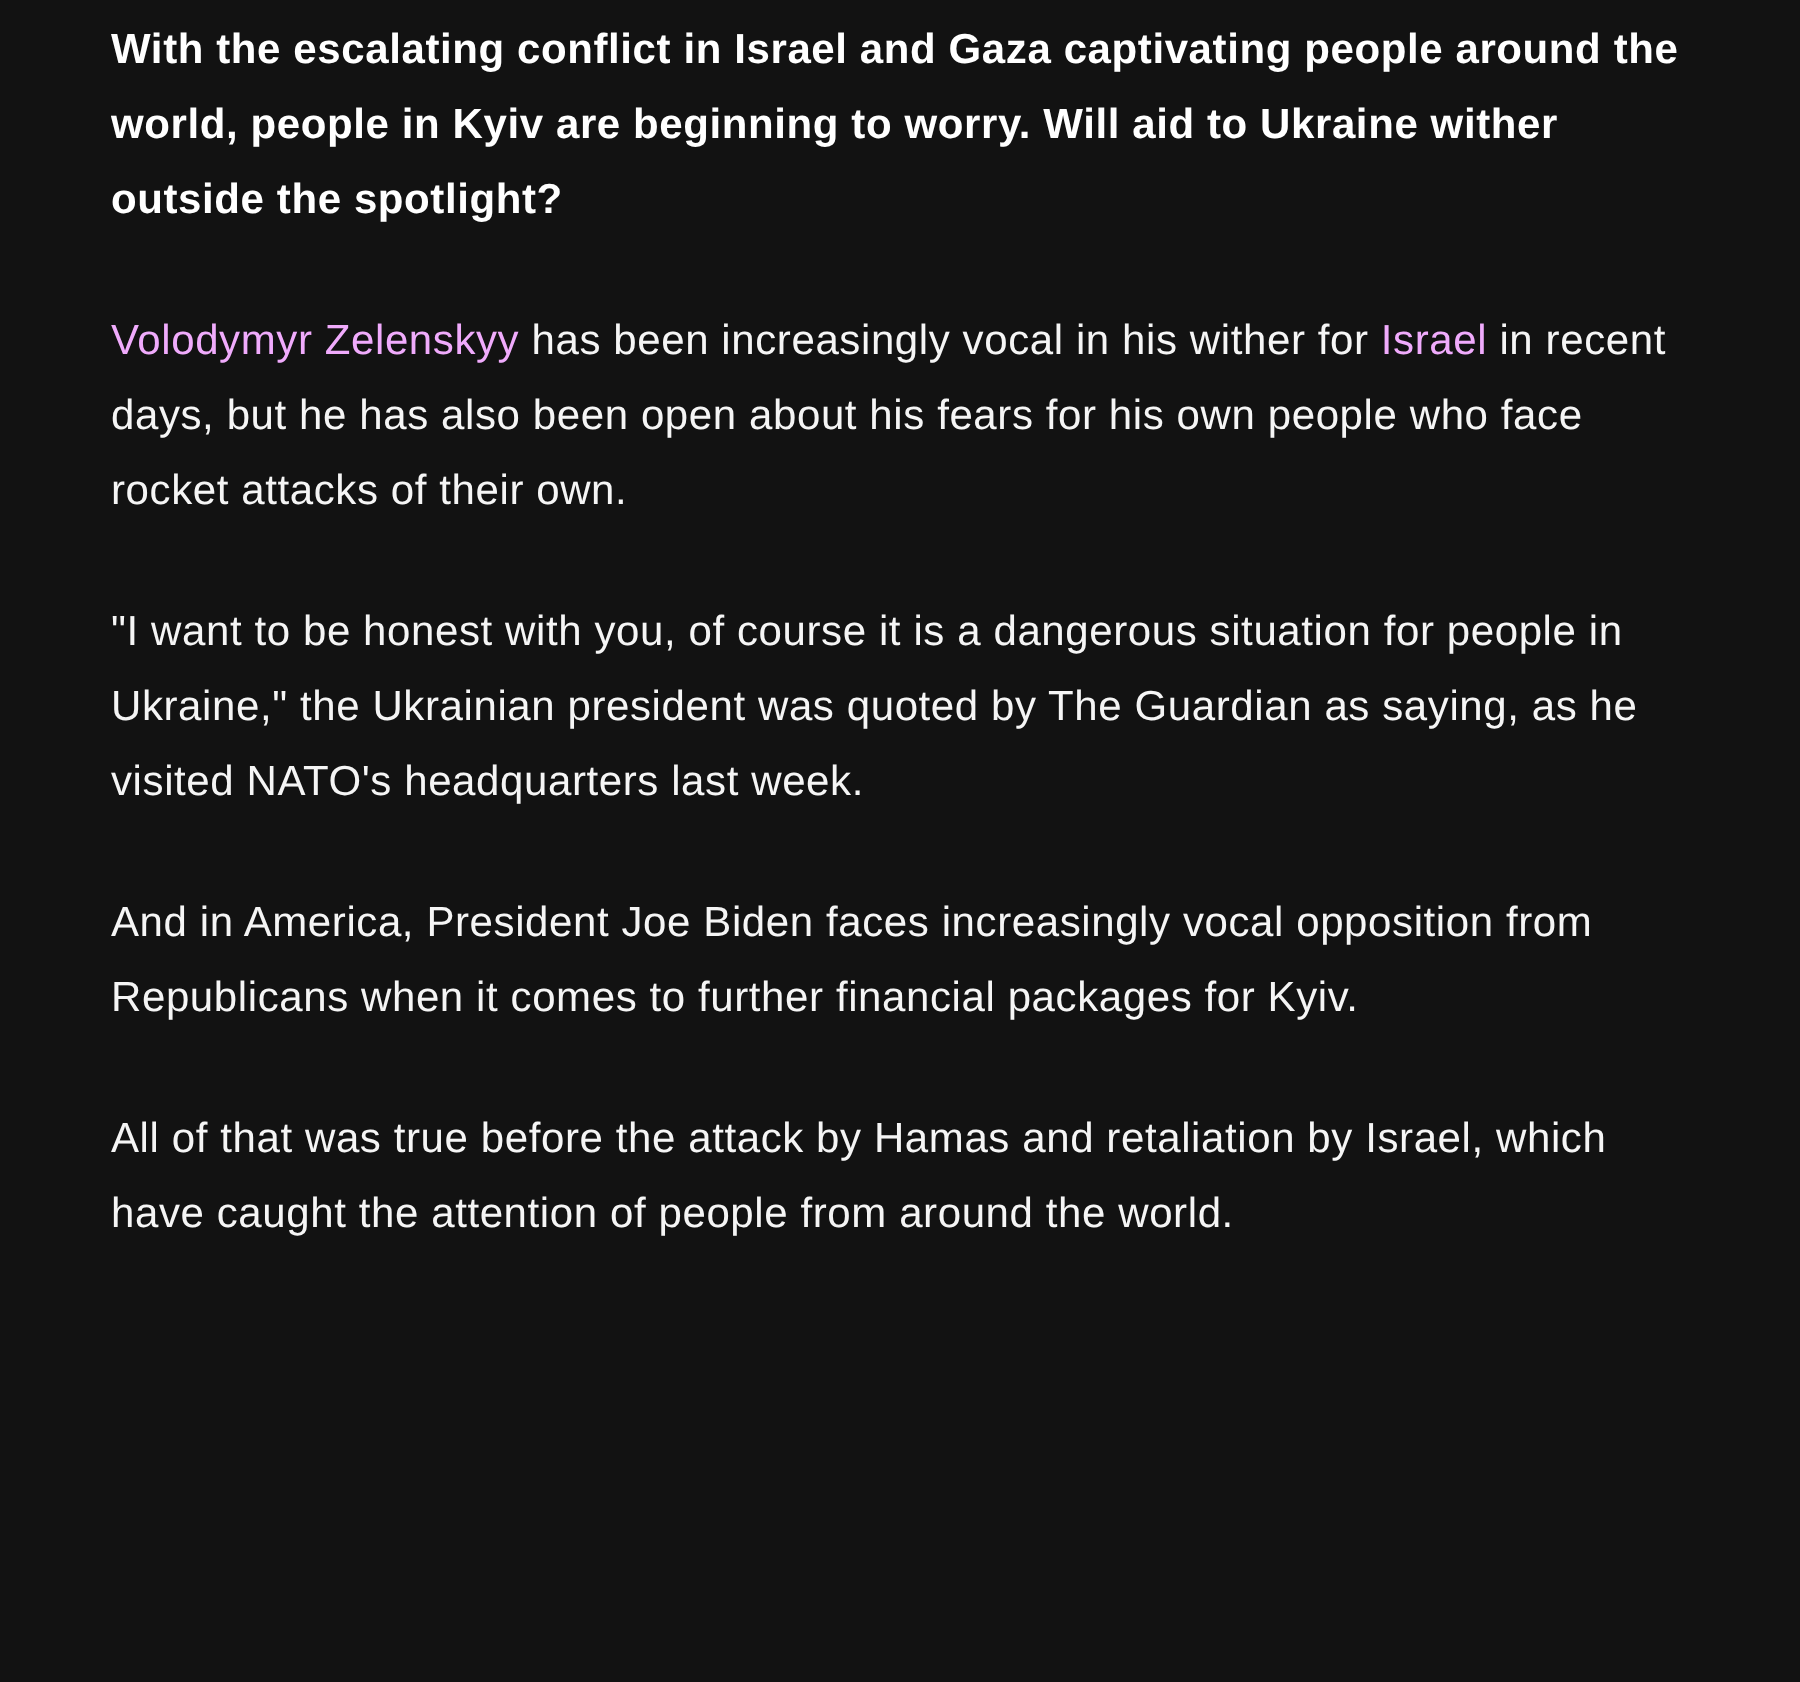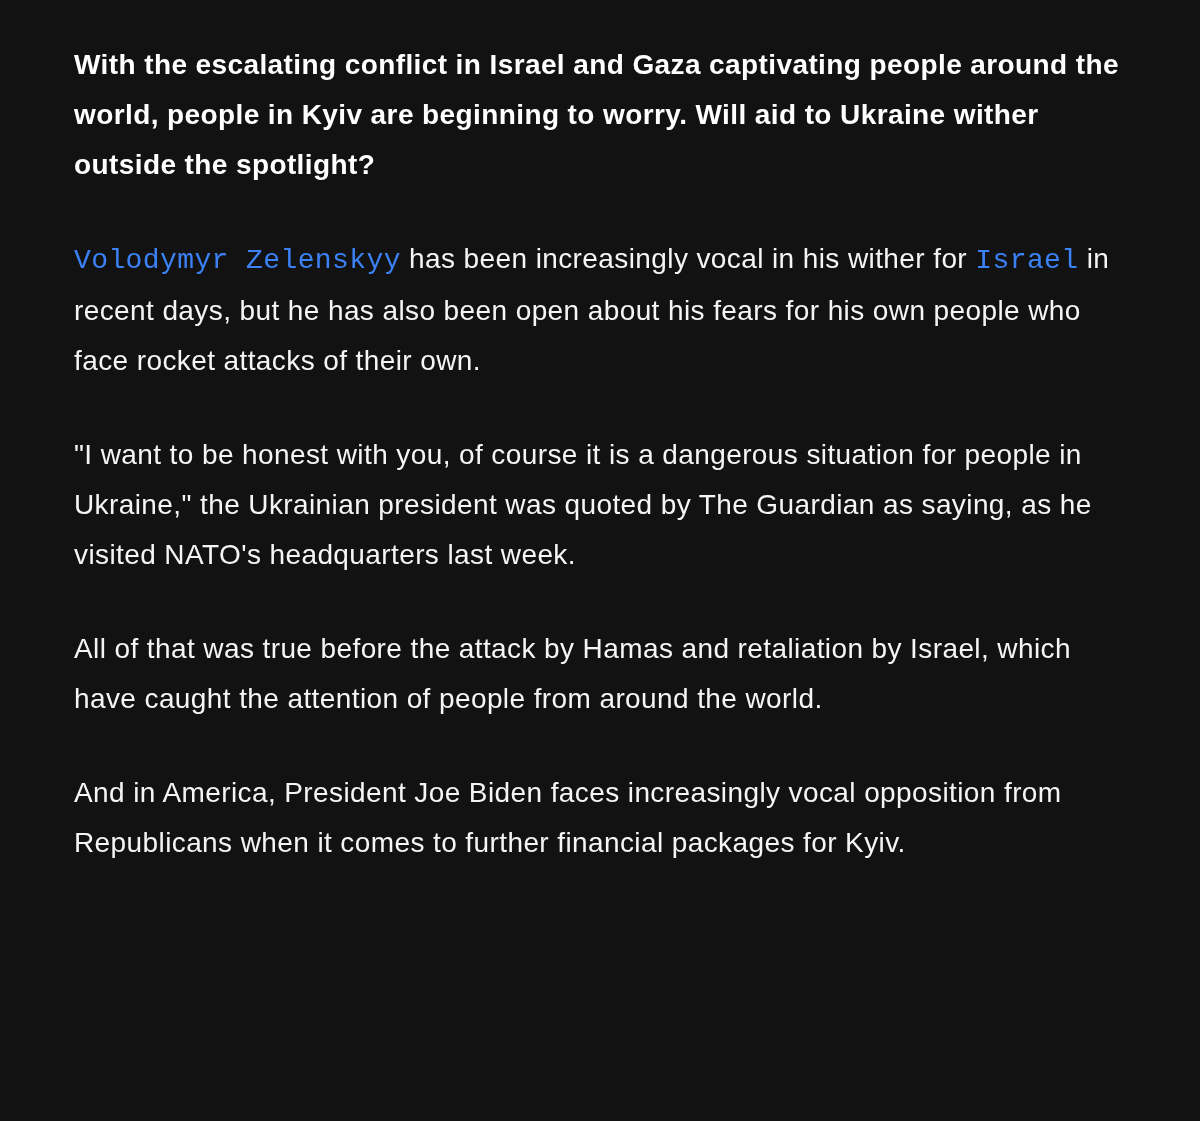--- a/index.html
+++ b/index.html
@@ -8,58 +8,56 @@
   }
   body {
     width: 1200px;
     height: 1121px;
     overflow: hidden;
     background: #121212;
     font-family: "Liberation Sans", sans-serif;
   }
   .article {
     padding: 8px 74px 12px 74px;
-    margin-top: 32px;
   }
   .article p {
     margin: 0 0 44px 0;
     font-size: 28px;
     line-height: 50px;
     letter-spacing: 0.4px;
     color: #f5f5f5;
     font-weight: 400;
   }
   .article p.intro {
     font-weight: 700;
     color: #ffffff;
   }
   .article p.latest {
     font-weight: 700;
     color: #ffffff;
   }
   .article a {
-    color: #3b82f6;
+    color: #f0abfc;
     text-decoration: none;
     cursor: pointer;
-    font-family: Liberation Mono, monospace;
   }
   .article p.latest a {
     font-weight: 700;
   }
 </style>
 </head>
 <body>
 
 <main class="article">
 
   <p class="intro">With the escalating conflict in Israel and Gaza captivating people around the world, people in Kyiv are beginning to worry. Will aid to Ukraine wither outside the spotlight?</p>
 
   <p><a>Volodymyr Zelenskyy</a><span> has been increasingly vocal in his wither for </span><a>Israel</a><span> in recent days, but he has also been open about his fears for his own people who face rocket attacks of their own.</span></p>
 
   <p>"I want to be honest with you, of course it is a dangerous situation for people in Ukraine," the Ukrainian president was quoted by The Guardian as saying, as he visited NATO's headquarters last week.</p>
 
 
 
+  <p>And in America, President Joe Biden faces increasingly vocal opposition from Republicans when it comes to further financial packages for Kyiv.</p>
+
   <p>All of that was true before the attack by Hamas and retaliation by Israel, which have caught the attention of people from around the world.</p>
-
-  <p>And in America, President Joe Biden faces increasingly vocal opposition from Republicans when it comes to further financial packages for Kyiv.</p>
 
 </main>
 
 </body></html>

